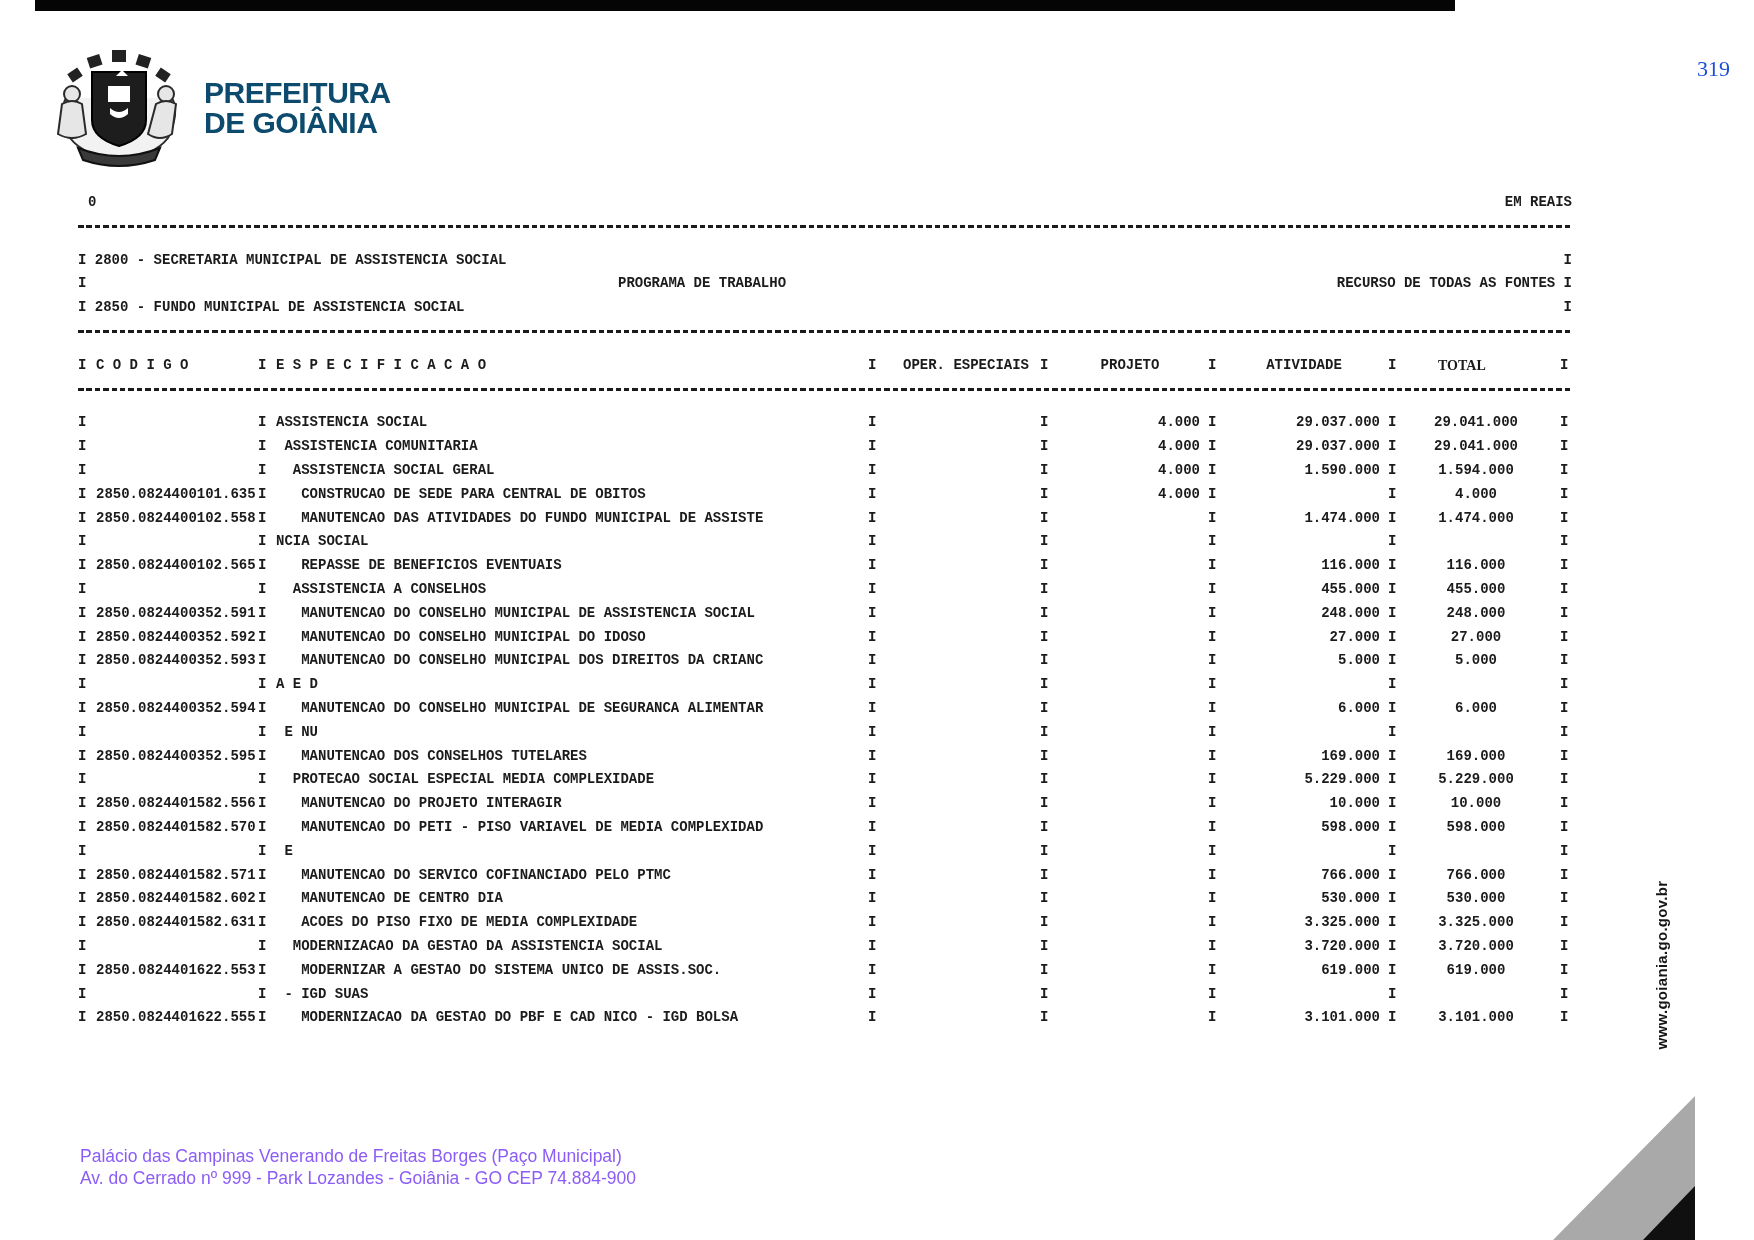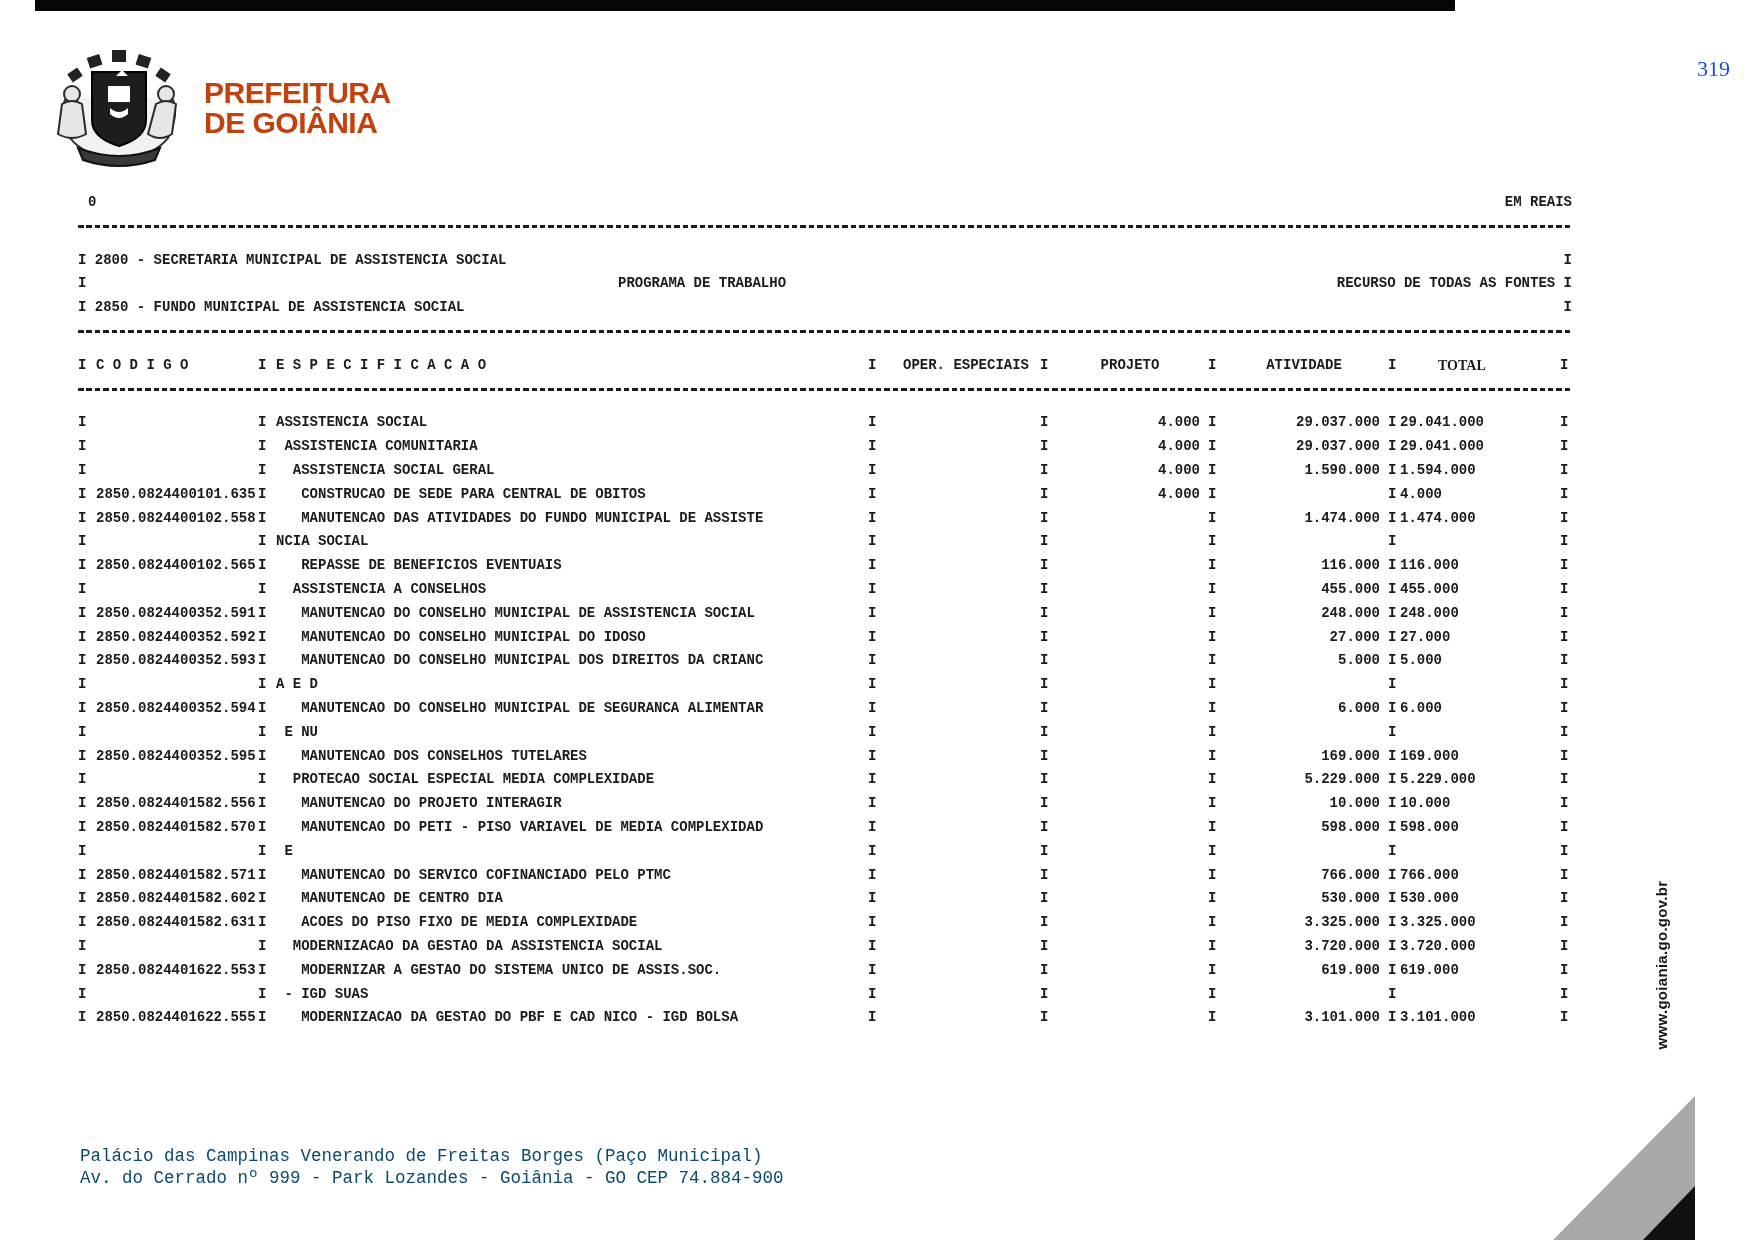--- a/index.html
+++ b/index.html
@@ -8,45 +8,45 @@
     background:#ffffff;font-family:"Liberation Sans",sans-serif;
   }
   
   .topbar{position:absolute;left:35px;top:0;width:1420px;height:11px;background:#050505;}
   
   .pageno{position:absolute;top:56px;right:24px;font-family:"Liberation Serif",serif;
     font-size:22px;color:#1d4ed8;}
   
   .logo{position:absolute;left:52px;top:46px;display:flex;align-items:center;}
   .logo svg{display:block;}
-  .logotext{margin-left:18px;font-weight:bold;color:#c2410c;font-size:30px;
+  .logotext{margin-left:18px;font-weight:bold;color:#0c4a6e;font-size:30px;
     line-height:30px;letter-spacing:-0.5px;}
   
   .report{position:absolute;left:78px;top:191px;width:1494px;
     font-family:"Liberation Mono","DejaVu Sans Mono",monospace;
     font-size:14px;font-weight:bold;color:#1b1b1b;}
   .rline{height:23.8px;line-height:23.8px;white-space:pre;position:relative;}
   .dashline{margin-top:10px;height:3px;
     background:repeating-linear-gradient(90deg,#1b1b1b 0 5.5px,transparent 5.5px 8.4px);}
   .split{display:flex;justify-content:space-between;}
   .absmid{position:absolute;left:540px;top:0;}
   
   .grow{display:flex;}
   .c-bar{width:12px;flex:none;}
   .c-code{width:168px;flex:none;padding-left:6px;box-sizing:border-box;overflow:hidden;}
   .c-spec{width:598px;flex:none;padding-left:6px;box-sizing:border-box;overflow:hidden;}
   .c-oper{width:160px;flex:none;text-align:center;padding-left:12px;box-sizing:border-box;}
   .c-proj{width:156px;flex:none;text-align:right;padding-right:8px;box-sizing:border-box;}
   .c-ativ{width:168px;flex:none;text-align:right;padding-right:8px;box-sizing:border-box;}
-  .c-total{width:160px;flex:none;text-align:left;padding-right:8px;box-sizing:border-box;}
+  .c-total{width:160px;flex:none;text-align:center;padding-right:8px;box-sizing:border-box;}
   .hd .c-proj,.hd .c-ativ{text-align:center;padding-right:0;}
   .hd .c-total{text-align:left;padding-left:38px;padding-right:0;font-family:Liberation Serif, serif;}
   
-  .footer{position:absolute;left:80px;top:1146px;font-family:Liberation Mono, monospace;
-    font-size:17.5px;line-height:21.5px;color:#0c4a6e;}
+  .footer{position:absolute;left:80px;top:1146px;font-family:Liberation Sans, sans-serif;
+    font-size:17.5px;line-height:21.5px;color:#8b5cf6;}
   
   .vsite{position:absolute;left:1563px;top:955px;width:200px;height:20px;
     transform:rotate(-90deg);font-weight:bold;font-size:15px;letter-spacing:0.3px;
     color:#161616;text-align:center;}
   
   .tri{position:absolute;clip-path:polygon(0 100%,100% 0,100% 100%);}
   .tri-gray{left:1553px;top:1096px;width:142px;height:144px;background:#a9a9a9;}
   .tri-black{left:1643px;top:1186px;width:52px;height:54px;background:#101010;}
 </style>
 </head>

